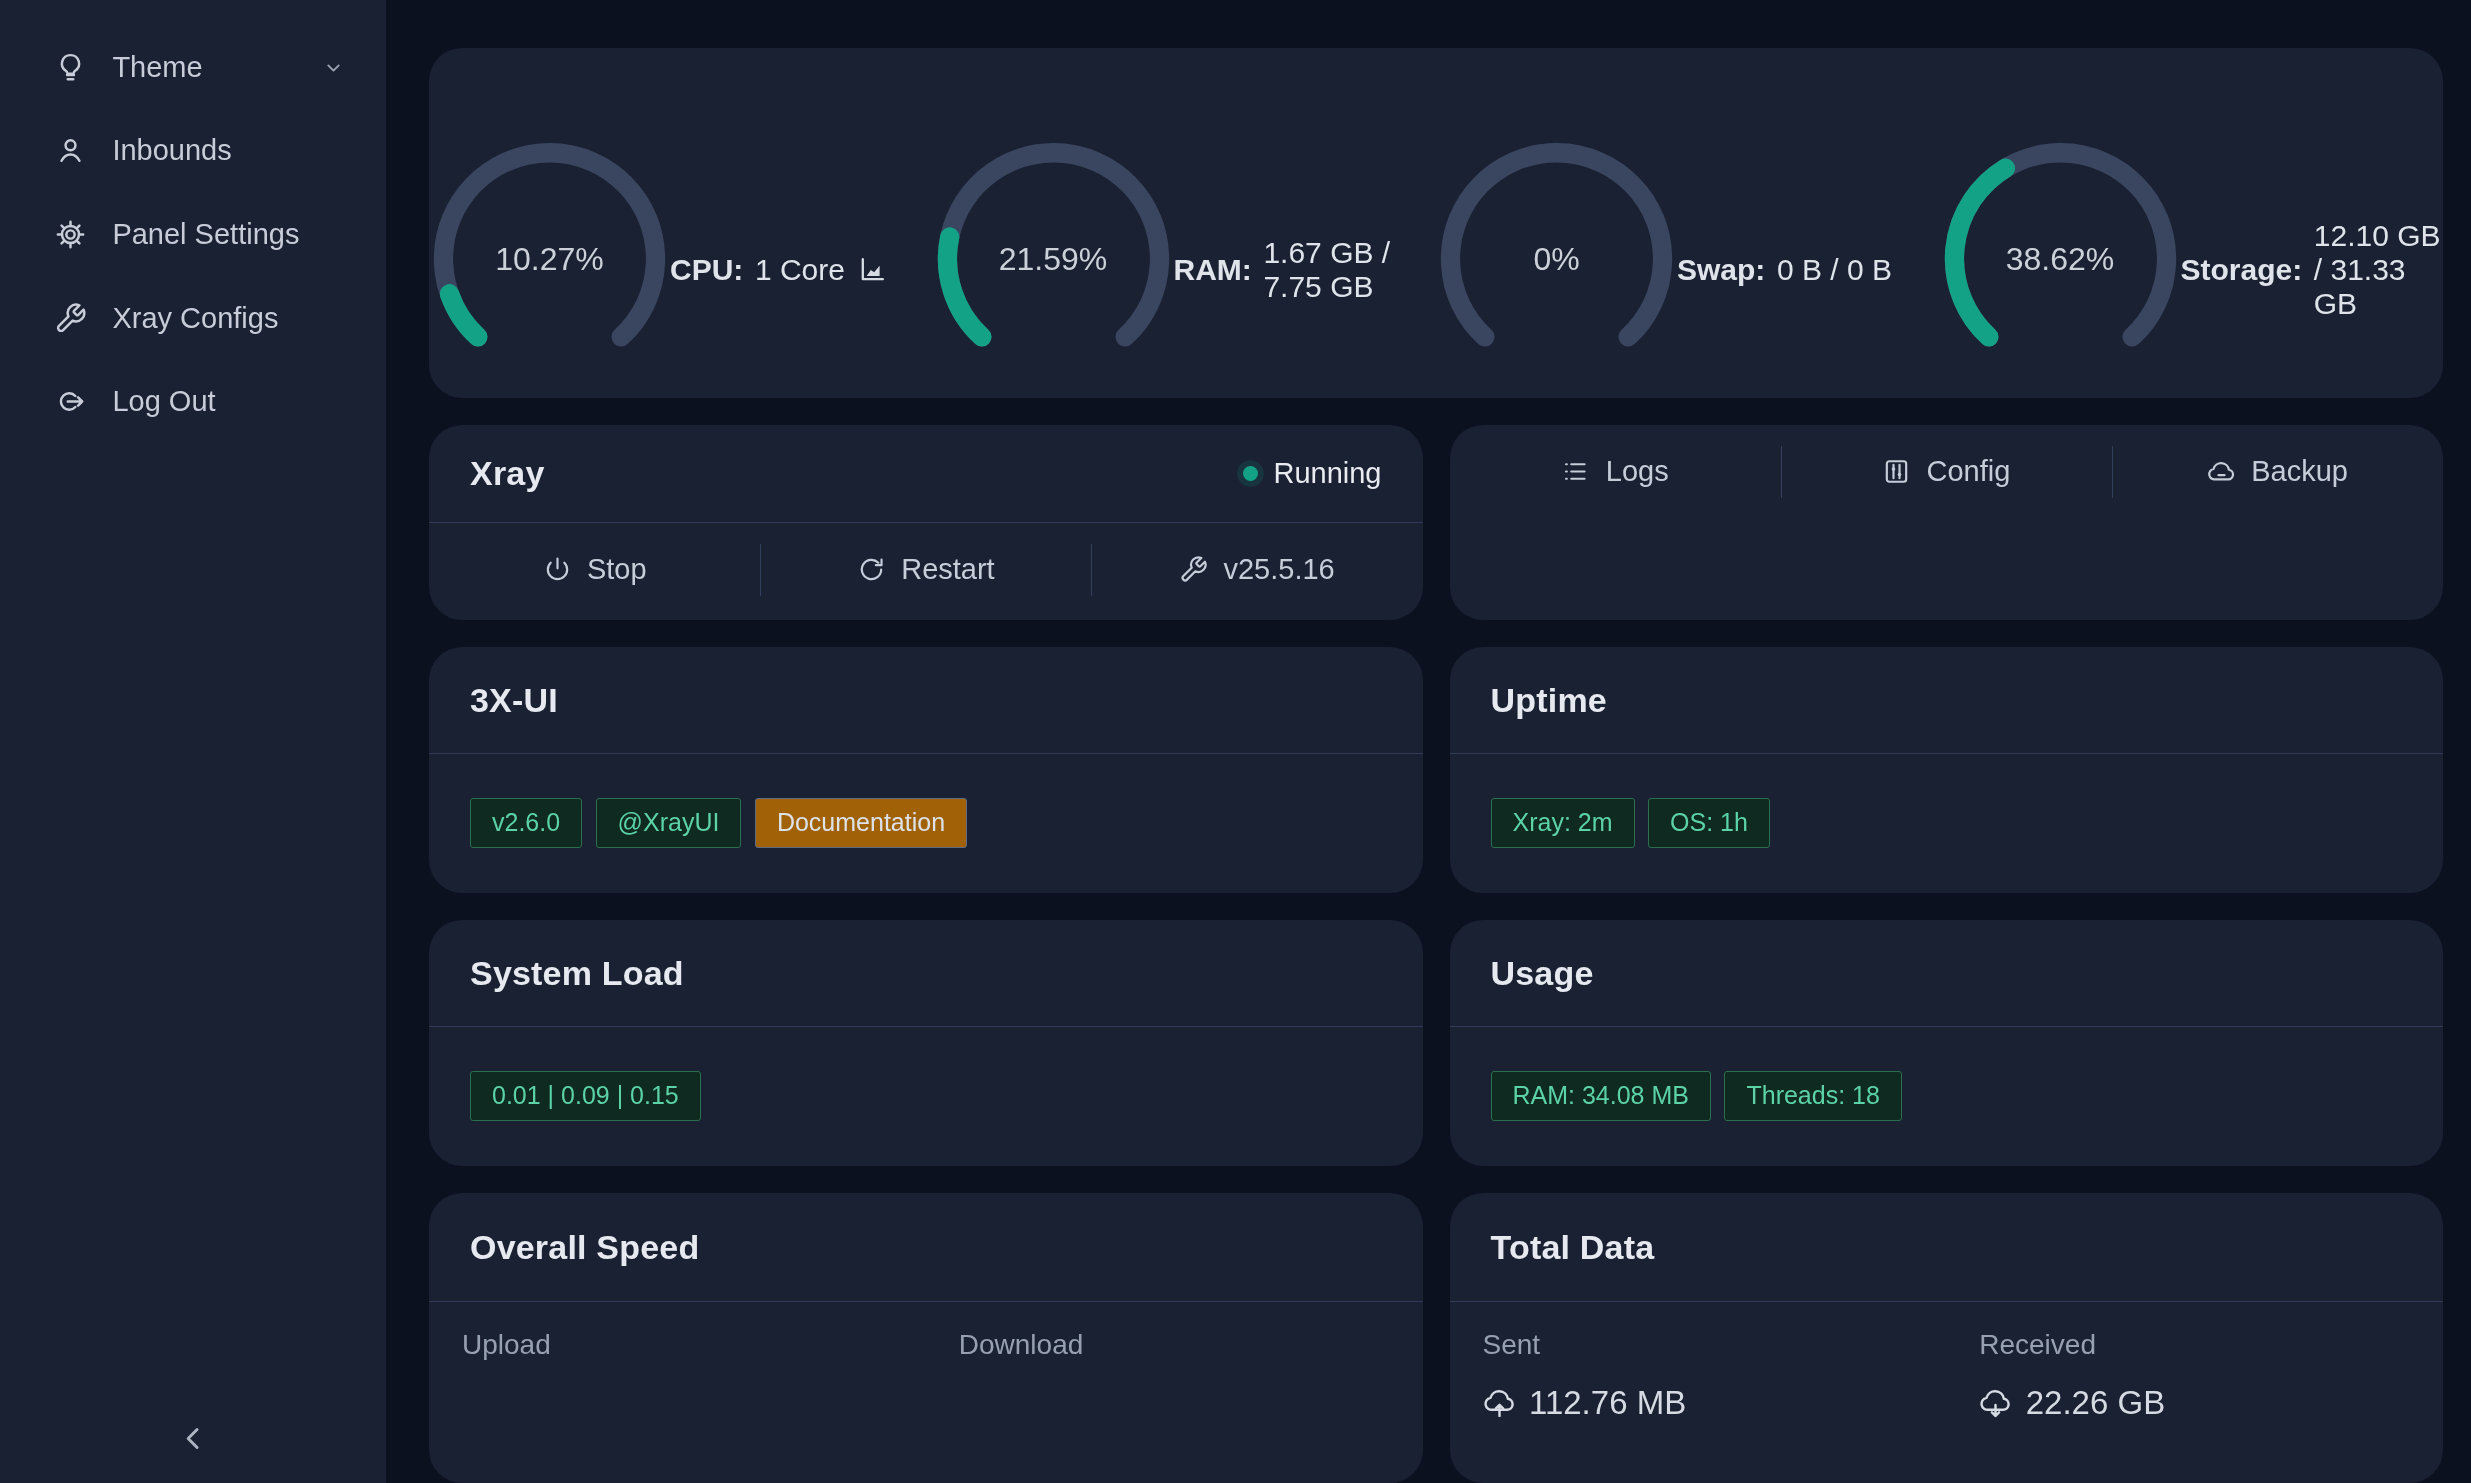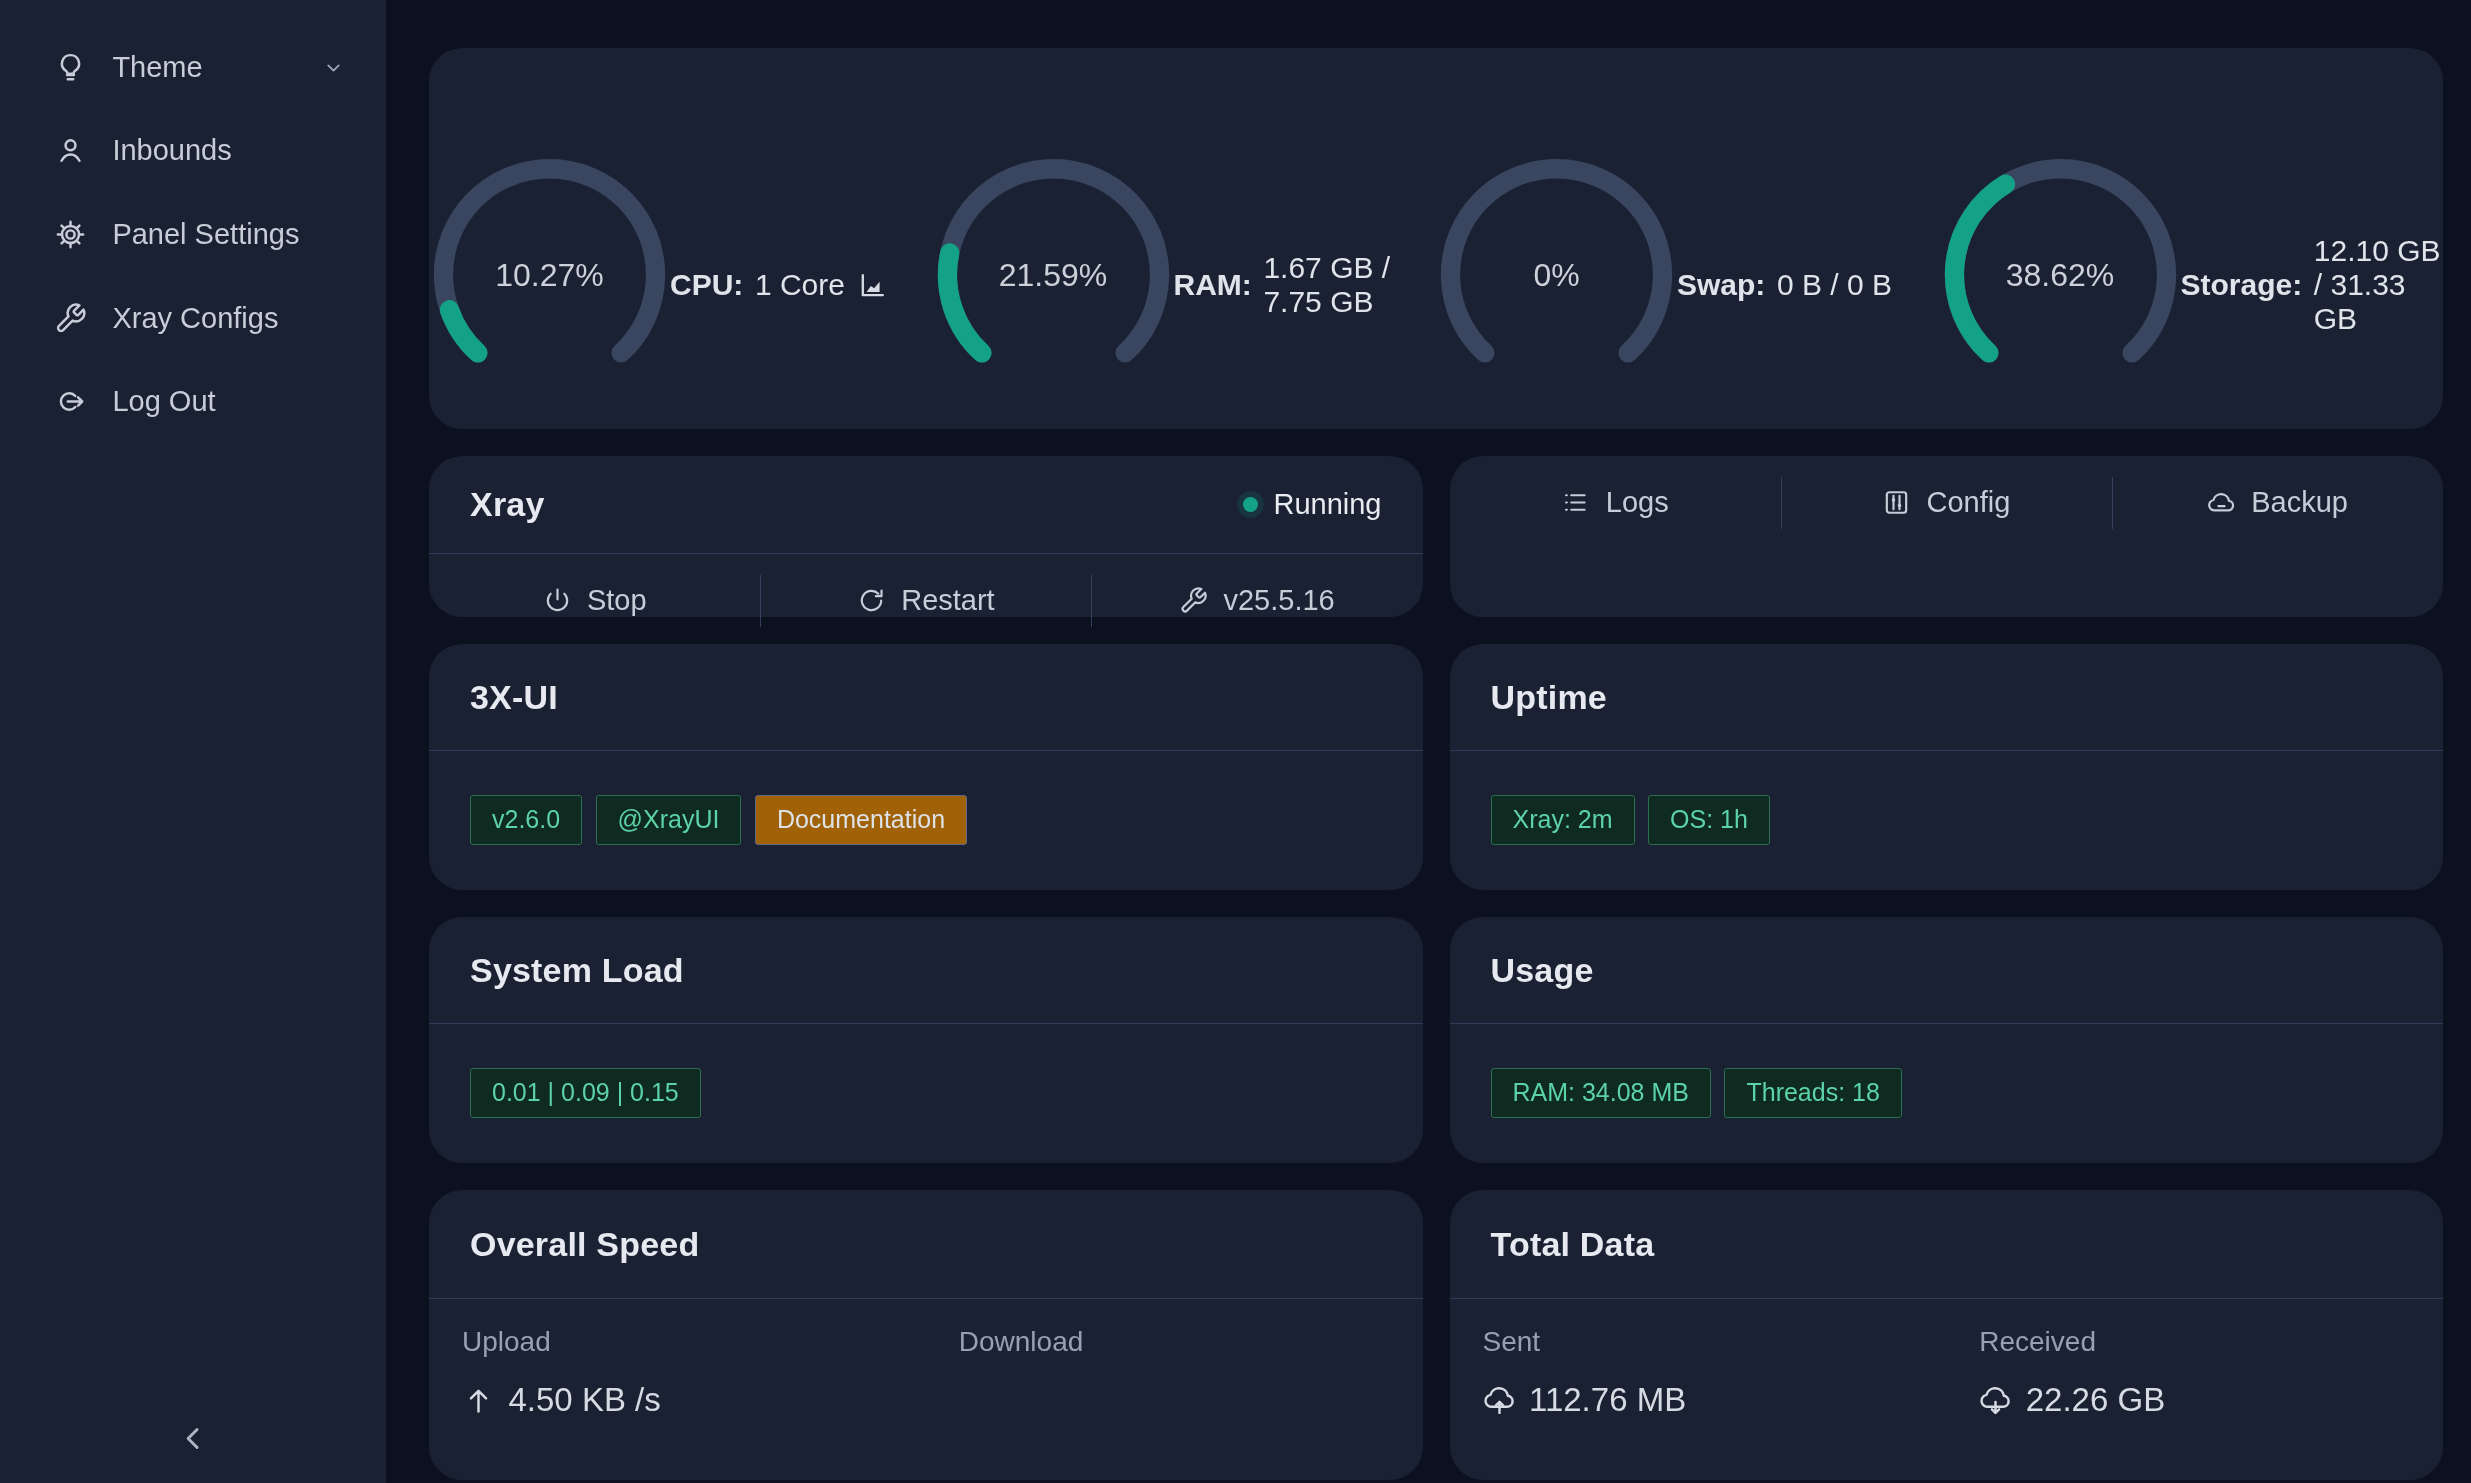--- a/index.html
+++ b/index.html
@@ -31,21 +31,21 @@
   
   .gauges{height:381px;display:flex;padding-top:60px}
   .gcol{flex:1;display:flex;flex-direction:row;align-items:center}
   .gwrap{position:relative;width:241px;height:224px}
   .gpct{position:absolute;left:0;right:0;top:100px;text-align:center;font-size:32px;color:#ccd1d9}
   .glabel{margin-top:33px;display:flex;align-items:center;gap:11.6px;font-size:30px;color:#dfe3ea}
   .glabel b{font-weight:700}
   .glabel .icon{width:31px;height:31px;color:#d6dae2;cursor:pointer}
 
   
-  .svc{height:161px}
+  .svc{height:195px}
   .card-head{display:flex;align-items:center;padding:0 41px;border-bottom:1px solid var(--divider)}
   .svc .card-head{height:98px}
   .card-title{font-size:34px;font-weight:700;color:#e6e9ef;letter-spacing:0.2px}
   .badge{margin-left:auto;display:flex;align-items:center;gap:15.4px;font-size:29px;color:#e8ebf0}
   .badge .dot{width:15.4px;height:15.4px;border-radius:50%;background:var(--accent);
               box-shadow:0 0 0 5.8px rgba(20,162,134,.16)}
   .actions{height:93px;display:flex}
   .action{flex:1;display:flex;align-items:center;justify-content:center;gap:15.4px;font-size:29px;
           color:#c6cdd9;position:relative;cursor:pointer}
   .action .icon{width:29px;height:29px}
@@ -294,28 +294,20 @@
     </div>
 
   <div class="row" id="stat-row">
       <section class="card half statcard">
         <div class="card-head">
           <span class="card-title">Overall Speed</span>
         </div>
         <div class="stat-body">
           <div class="stat">
             <div class="stat-label">Upload</div>
-            <div class="stat-value">
-              <span class="icon">
-                <svg viewBox="0 0 24 24" fill="none" stroke="currentColor" stroke-width="1.8" stroke-linecap="round" stroke-linejoin="round">
-                  <path d="M12 20V5M6.5 10.5L12 5l5.5 5.5"></path>
-                </svg>
-              </span>
-              <span>4.50 KB /s</span>
-            </div>
           </div>
           <div class="stat">
             <div class="stat-label">Download</div>
           </div>
         </div>
       </section>
       <section class="card half statcard">
         <div class="card-head">
           <span class="card-title">Total Data</span>
         </div>

